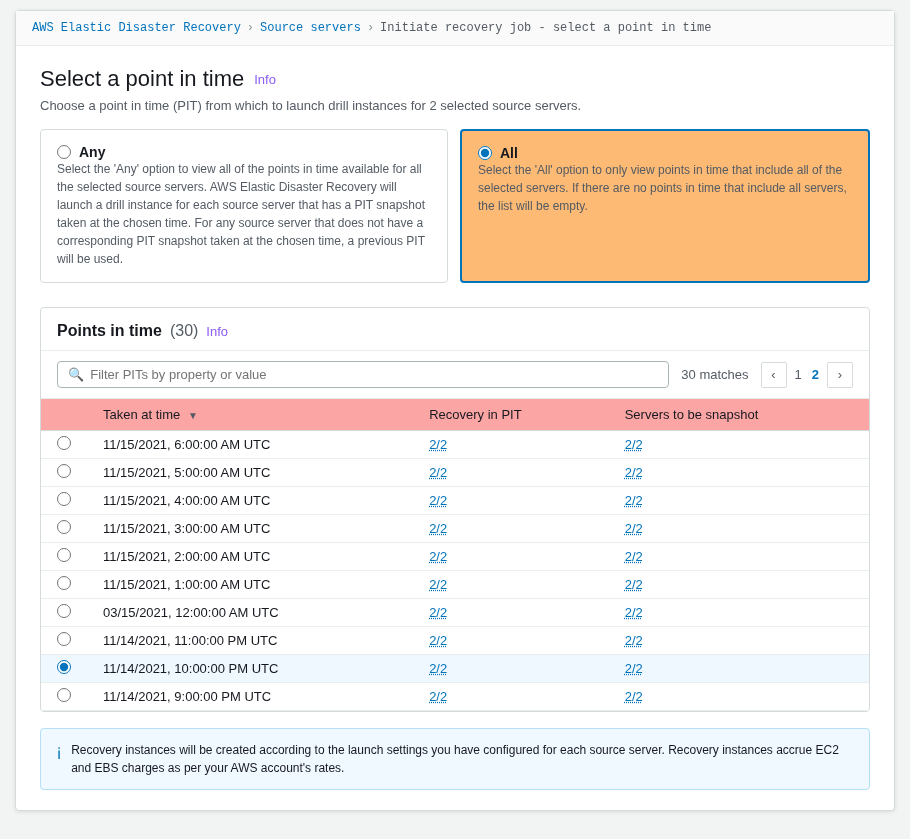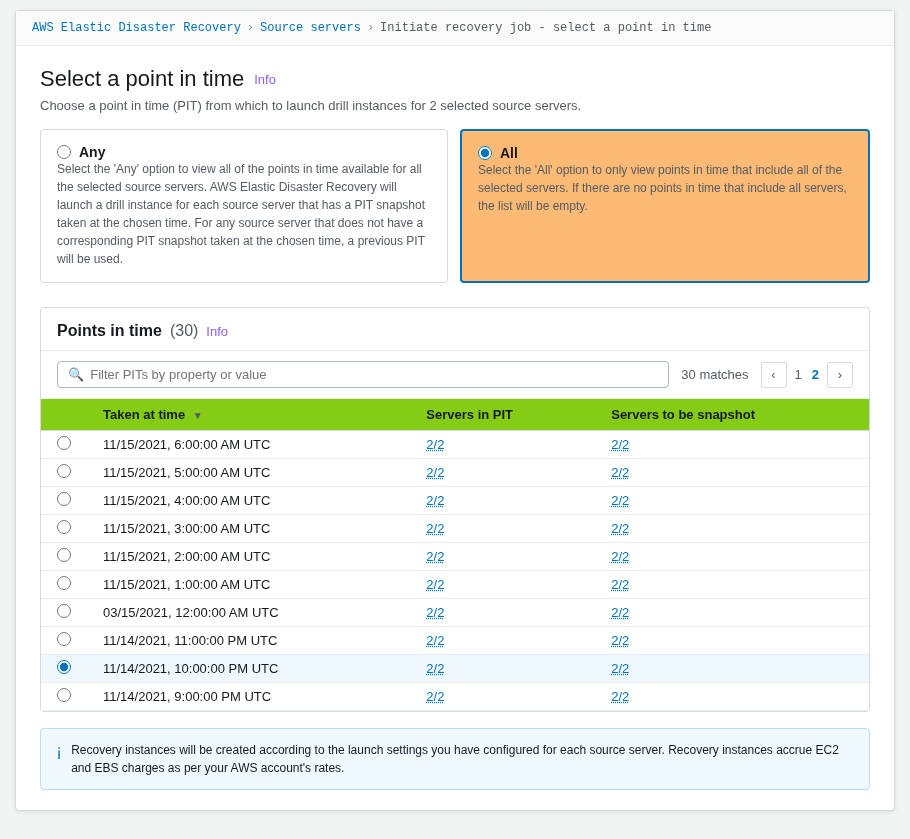--- a/index.html
+++ b/index.html
@@ -184,23 +184,23 @@
       font-weight: 600;
     }
     .table {
       width: 100%;
       border-collapse: collapse;
     }
     .table th {
       text-align: left;
       padding: 8px 16px;
       font-size: 13px;
-      font-weight: 700;
-      color: #16191f;
-      background: #84cc16;
+      font-weight: 400;
+      color: #16191f;
+      background: #fca5a5;
       border-bottom: 1px solid #d5dbdb;
     }
     .table th.sortable {
       cursor: pointer;
     }
     .table td {
       padding: 5px 16px;
       font-size: 13px;
       border-bottom: 1px solid #eaeded;
       color: #16191f;
@@ -303,21 +303,21 @@
       </div>
 
       <table class="table">
         <thead>
           <tr>
             <th class="radio-col"></th>
             <th class="sortable">
               <span>Taken at time</span>
               <span class="sort-icon">▼</span>
             </th>
-            <th>Servers in PIT</th>
+            <th>Recovery in PIT</th>
             <th>Servers to be snapshot</th>
           </tr>
         </thead>
         <tbody id="table-body">
         <tr>
               <td class="radio-col"><input type="radio" name="pit-row" class="radio-btn" style=""></td>
               <td>11/15/2021, 6:00:00 AM UTC</td>
               <td><span class="dotted-link">2/2</span></td>
               <td><span class="dotted-link">2/2</span></td>
             </tr>

